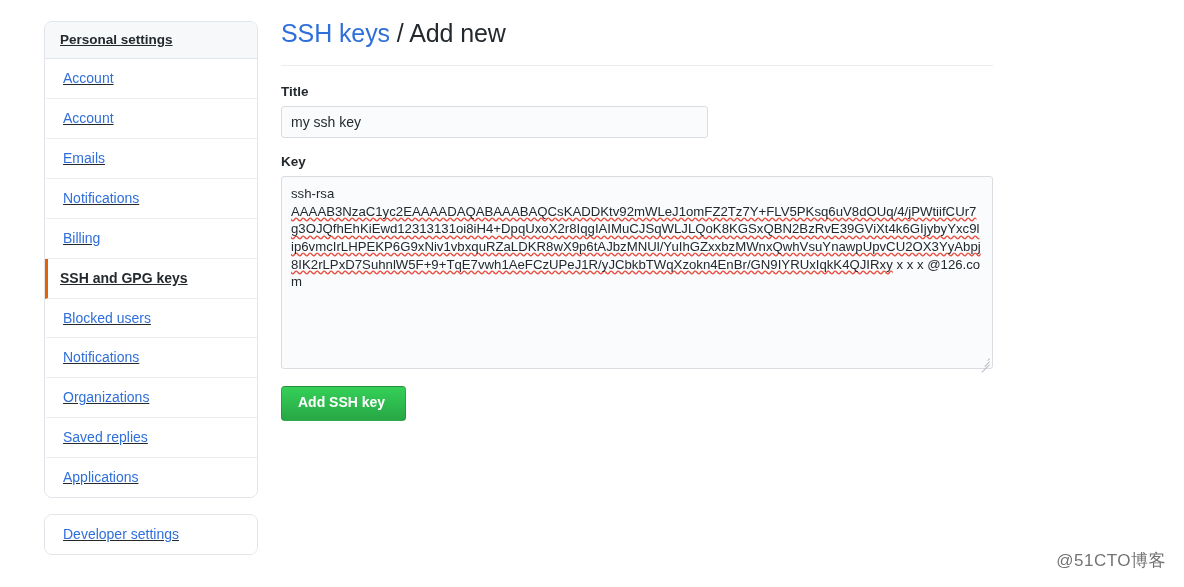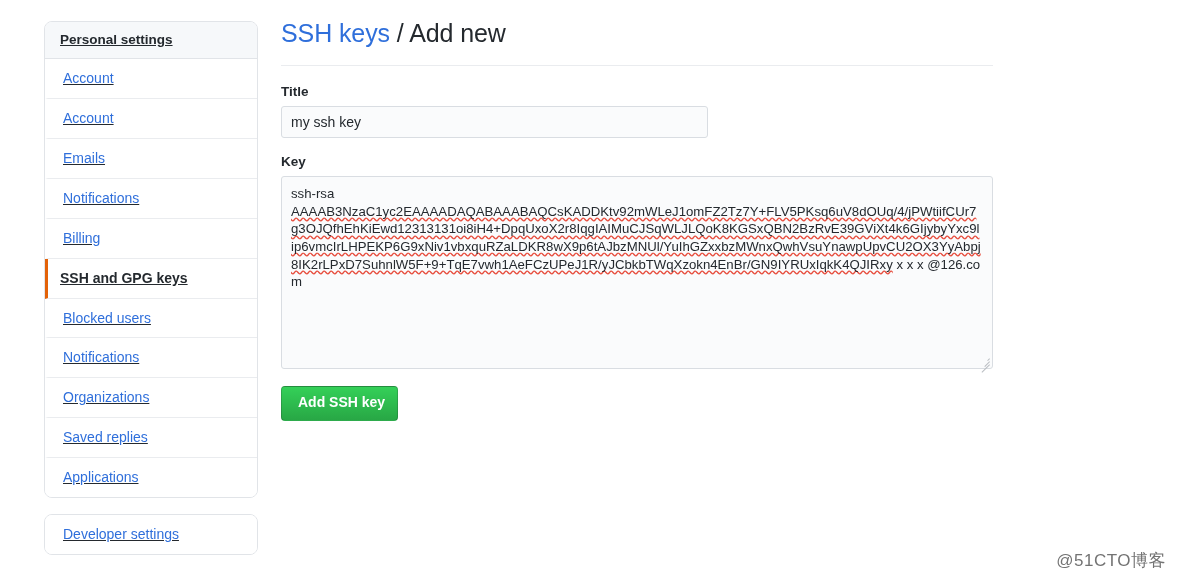--- a/index.html
+++ b/index.html
@@ -177,21 +177,21 @@
   .btn-primary {
     display: inline-block;
     font-family: "Liberation Sans", sans-serif;
     font-size: 14px;
     font-weight: bold;
     color: #ffffff;
     background: linear-gradient(#34d058, #28a745);
     background-color: #2cbe4e;
     border: 1px solid rgba(27,31,35,0.2);
     border-radius: 4px;
-    padding: 8px 12px 9px 16px;
+    padding: 8px 20px 9px 16px;
     line-height: 1.1;
     cursor: pointer;
   }
 
   
   .sp {
     text-decoration: underline;
     text-decoration-color: #e74c3c;
     text-decoration-style: wavy;
     text-decoration-skip-ink: none;

